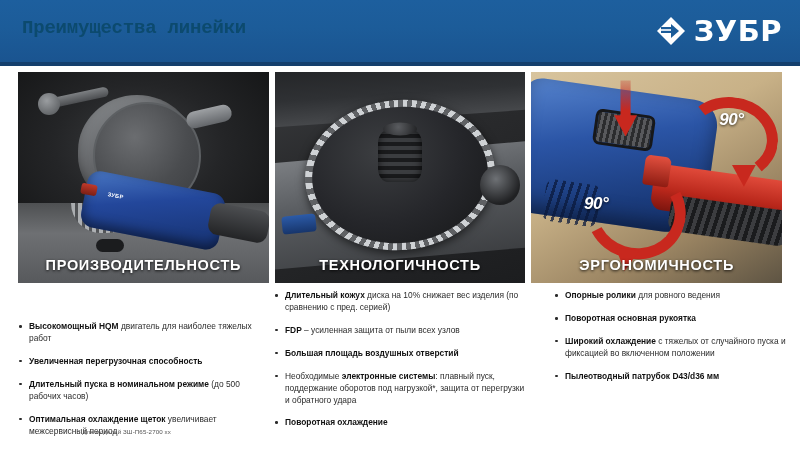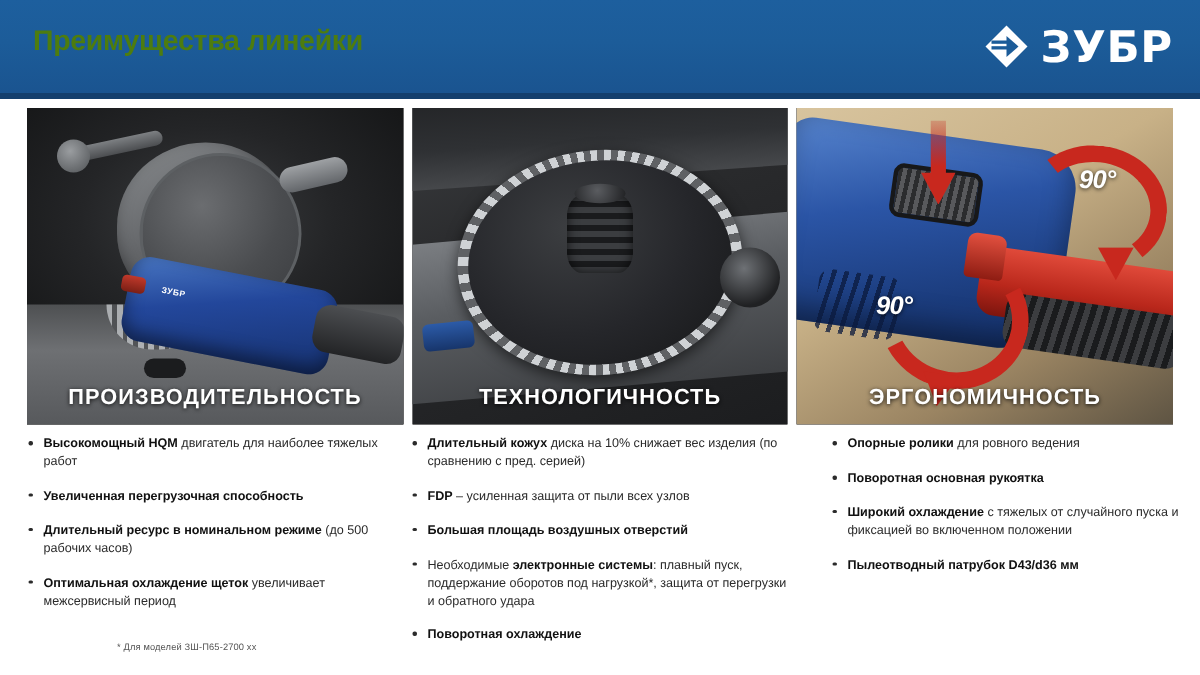--- a/index.html
+++ b/index.html
@@ -31,23 +31,24 @@
     width: 800px;
     height: 4px;
     background: #143f6d;
   }
   .header-title {
     position: absolute;
     left: 22px;
     top: 17px;
     font-size: 19px;
     font-weight: bold;
-    color: #4d7c0f;
+    color: #0c4a6e;
     letter-spacing: -0.2px;
     white-space: nowrap;
+    font-family: Liberation Mono, monospace;
   }
 
   
   .logo {
     position: absolute;
     right: 18px;
     top: 14px;
     height: 34px;
     display: flex;
     align-items: center;
@@ -343,21 +344,21 @@
     left: 18px;
     top: 290px;
     width: 768px;
     display: flex;
     gap: 6px;
   }
   .col {
     flex: 0 0 auto;
     box-sizing: border-box;
   }
-  .col1 { width: 250px; padding-right: 6px; }
+  .col1 { width: 250px; padding-right: 6px; margin-top: 31px; }
   .col2 { width: 256px; }
   .col3 { width: 256px; padding-left: 18px; }
 
   .bullet {
     position: relative;
     padding-left: 11px;
     margin-bottom: 11px;
     font-size: 8.4px;
     line-height: 1.42;
     color: #2b2b2b;
@@ -459,21 +460,21 @@
     </div>
     <div class="card-caption">ЭРГОНОМИЧНОСТЬ</div>
   </div>
 
 </div>
 
 <div class="columns">
   <div class="col col1">
       <div class="bullet"><b>Высокомощный HQM</b><span> двигатель для наиболее тяжелых работ</span></div>
       <div class="bullet"><b>Увеличенная перегрузочная способность</b></div>
-      <div class="bullet"><b>Длительный ресурс в номинальном режиме</b><span> (до 500 рабочих часов)</span></div>
+      <div class="bullet"><b>Длительный пуска в номинальном режиме</b><span> (до 500 рабочих часов)</span></div>
       <div class="bullet"><b>Оптимальная охлаждение щеток</b><span> увеличивает межсервисный период</span></div>
     </div>
   <div class="col col2">
       <div class="bullet"><b>Длительный кожух</b><span> диска на 10% снижает вес изделия (по сравнению с пред. серией)</span></div>
       <div class="bullet"><b>FDP</b><span> – усиленная защита от пыли всех узлов</span></div>
       <div class="bullet"><b>Большая площадь воздушных отверстий</b></div>
       <div class="bullet"><span>Необходимые </span><b>электронные системы</b><span>: плавный пуск, поддержание оборотов под нагрузкой*, защита от перегрузки и обратного удара</span></div>
       <div class="bullet"><b>Поворотная охлаждение</b></div>
     </div>
   <div class="col col3">

